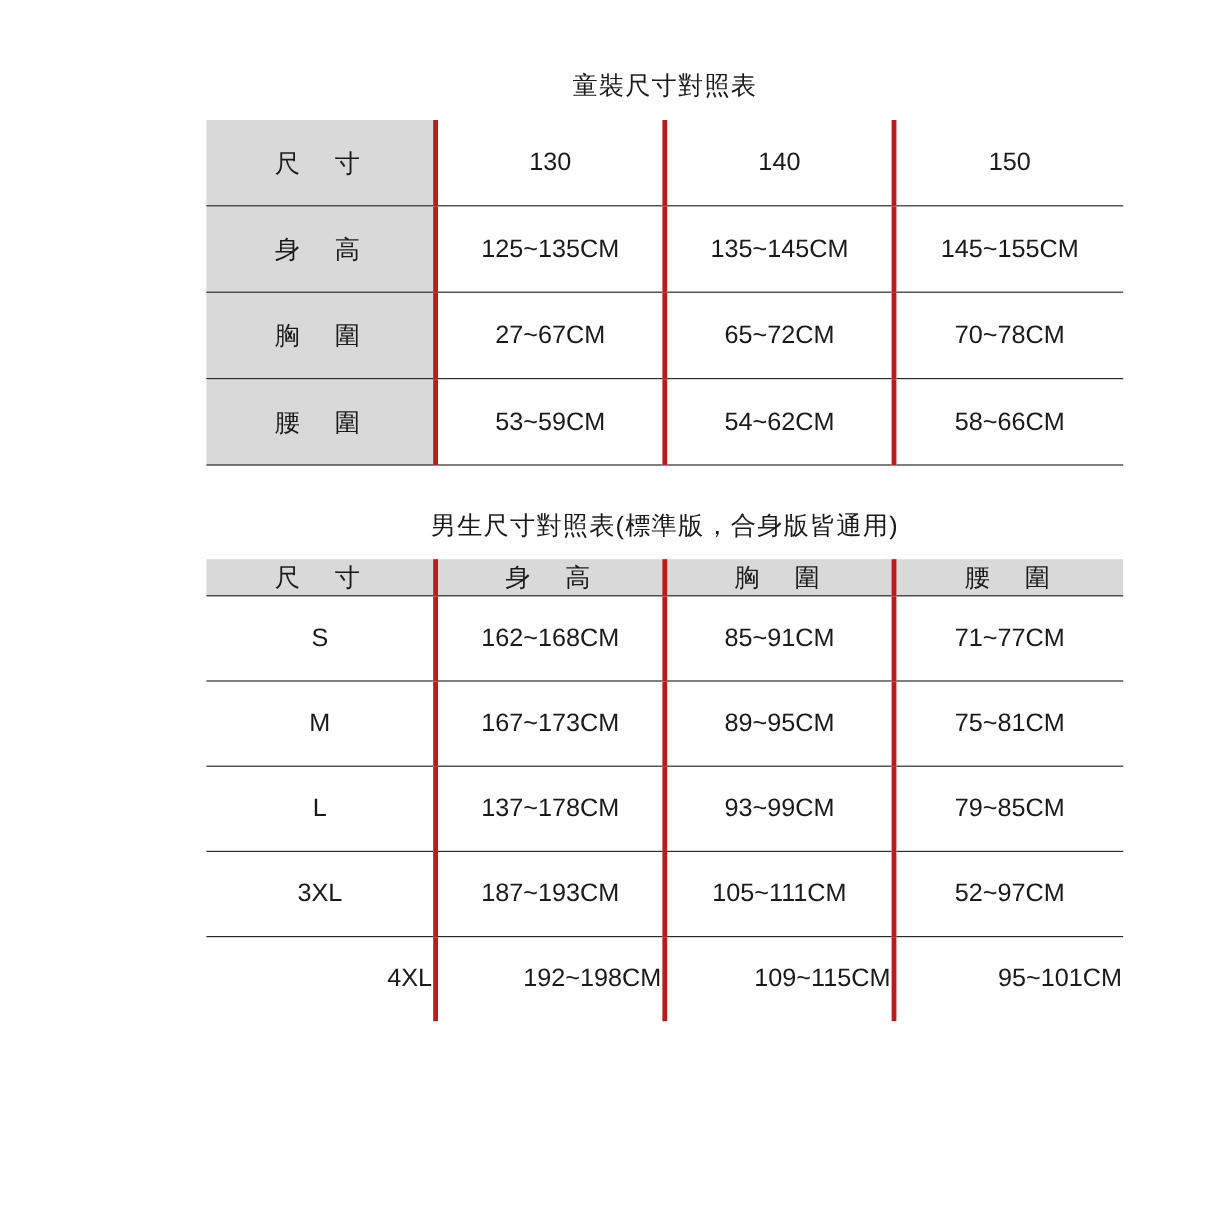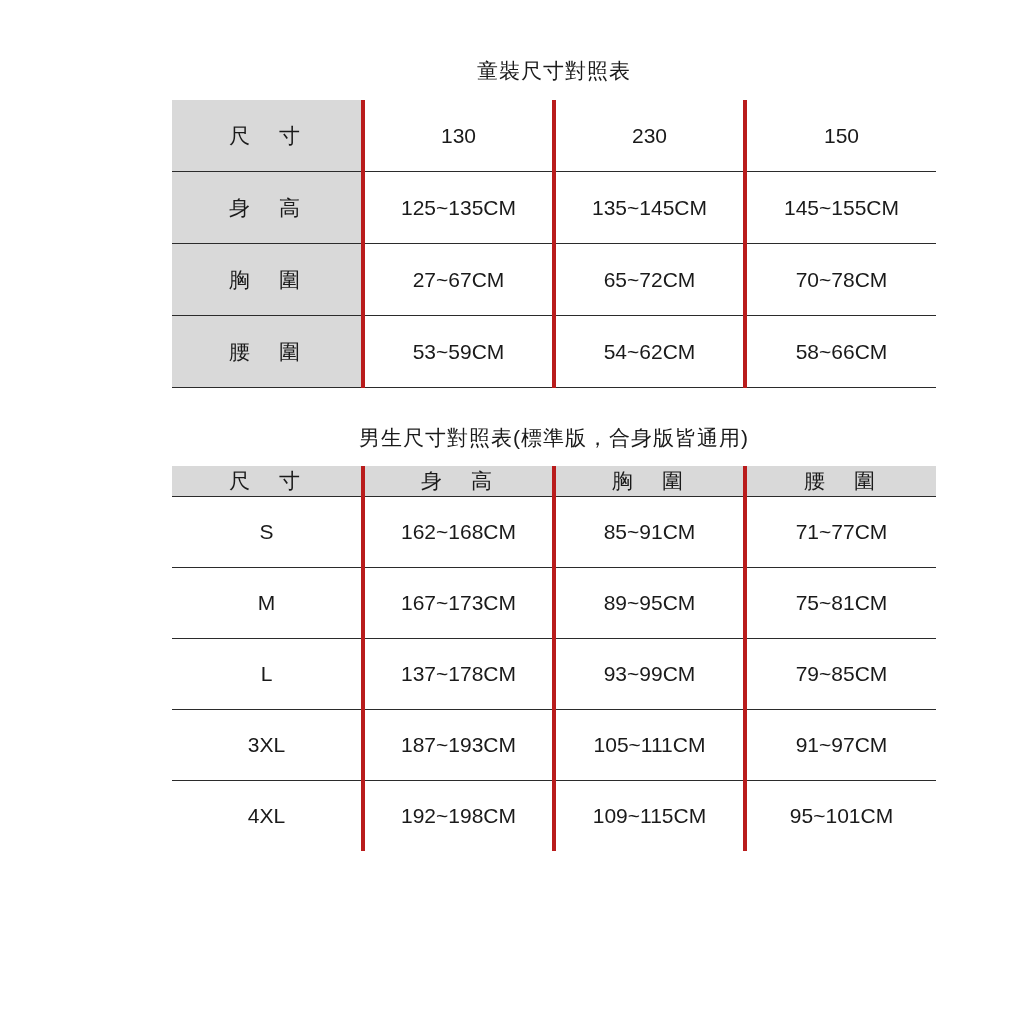--- a/index.html
+++ b/index.html
@@ -63,36 +63,36 @@
     letter-spacing: 4px;
   }
 
   .kids tbody tr.data-row td { height: 69px; }
   .kids .col-label { width: 172px; }
 
   .men { margin-top: 24px; }
   .men tbody tr.data-row td { height: 68px; }
   .men .col-label { width: 172px; }
 
-  .men tbody tr:last-child td { border-bottom: none; }
+  .men tbody tr:last-child td { border-bottom: none; text-align: right; }
 </style>
 </head>
 <body>
 
 <div class="page">
 
   <table class="size-table kids">
     <tbody>
       <tr class="table-title">
         <td colspan="4">童裝尺寸對照表</td>
       </tr>
       <tr class="data-row">
         <td class="hcell col-label">尺　寸</td>
         <td>130</td>
-        <td>230</td>
+        <td>140</td>
         <td>150</td>
       </tr>
       <tr class="data-row">
         <td class="hcell col-label">身　高</td>
         <td>125~135CM</td>
         <td>135~145CM</td>
         <td>145~155CM</td>
       </tr>
       <tr class="data-row">
         <td class="hcell col-label">胸　圍</td>
@@ -136,21 +136,21 @@
       <tr class="data-row">
         <td class="col-label">L</td>
         <td>137~178CM</td>
         <td>93~99CM</td>
         <td>79~85CM</td>
       </tr>
       <tr class="data-row">
         <td class="col-label">3XL</td>
         <td>187~193CM</td>
         <td>105~111CM</td>
-        <td>91~97CM</td>
+        <td>52~97CM</td>
       </tr>
       <tr class="data-row">
         <td class="col-label">4XL</td>
         <td>192~198CM</td>
         <td>109~115CM</td>
         <td>95~101CM</td>
       </tr>
     </tbody>
   </table>
 

